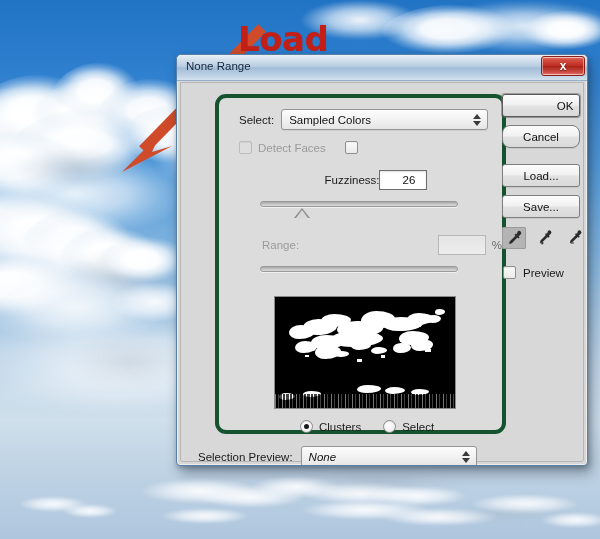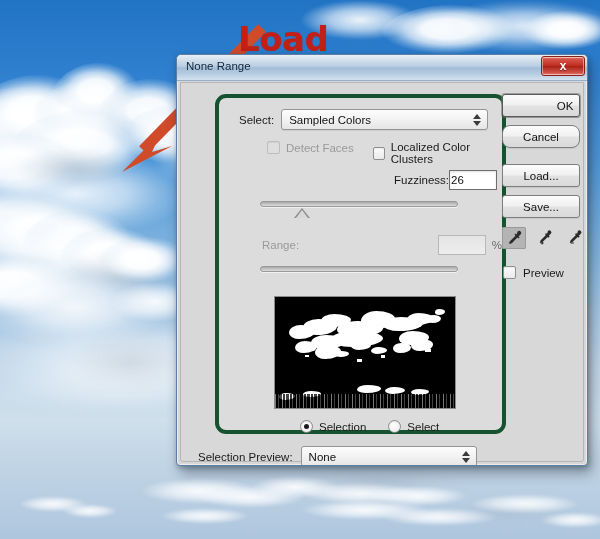--- a/index.html
+++ b/index.html
@@ -199,37 +199,37 @@
     border-radius: 2px;
     background: linear-gradient(to bottom,#fbfbfb,#eaeaea);
     display: inline-block; vertical-align: middle;
     box-shadow: 0 1px 1px rgba(0,0,0,0.06) inset;
     cursor: pointer;
   }
   .cb.disabled {
     border-color: #bdbdbd;
     background: #dedede;
   }
-  .cbrow { display: flex; align-items: center; gap: 6px; margin-left: 28px; }
+  .cbrow { display: flex; align-items: center; gap: 6px; }
 
   #detect-faces-row { position: absolute; left: 20px; top: 43px; }
   #localized-row { position: absolute; left: 126px; top: 43px; }
 
   
   #fuzziness-row {
     position: absolute; left: 43px; top: 72px;
     width: 228px;
-    display: flex; align-items: center; justify-content: flex-end; margin-left: 7px;
+    display: flex; align-items: center; justify-content: center;
   }
   #fuzziness-input {
     width: 48px; height: 20px;
     border: 1px solid #6e6e6e;
     background: #fff;
     font-size: 11.5px; color: #111;
-    text-align: left; padding-left: 1px;
+    text-align: left; padding-left: 22px;
     font-family: "Liberation Sans", sans-serif;
     line-height: 18px;
     box-shadow: 0 1px 2px rgba(0,0,0,0.12) inset;
   }
   .slider-track {
     position: absolute;
     height: 6px;
     border-radius: 3px;
     background: linear-gradient(to bottom,#a6a6a6 0%,#c2c2c2 45%,#dadada 100%);
     border: 1px solid #9a9a9a;
@@ -328,20 +328,21 @@
   }
   #selpreview-dropdown {
     position: relative;
     width: 176px; height: 21px;
     background: linear-gradient(to bottom,#fdfdfd 0%,#f2f2f2 50%,#e6e6e6 100%);
     border: 1px solid #959595;
     border-radius: 3px;
     display: flex; align-items: center;
     cursor: pointer;
     box-shadow: 0 1px 1px rgba(0,0,0,0.07);
+    font-style: italic;
   }
   #selpreview-dropdown .val {
     font-size: 11.5px; color: #111; padding-left: 7px;
     font-family: "Liberation Sans", sans-serif;
   }
 
   
   #button-column {
     position: absolute;
     left: 321px; top: 11px;
@@ -478,21 +479,20 @@
           </div>
         </div>
 
         <div id="detect-faces-row" class="cbrow">
           <span class="cb disabled"></span>
           <span class="lbl disabled">Detect Faces</span>
         </div>
 
         <div id="localized-row" class="cbrow">
           <span class="cb"></span>
-          <span class="lbl">Localized Color Clusters</span>
         </div>
 
         <div id="fuzziness-row">
           <span class="lbl">Fuzziness:</span>
           <div id="fuzziness-input">26</div>
         </div>
         <div id="fuzziness-slider" class="slider-track"></div>
         <div id="fuzziness-thumb" class="slider-thumb"></div>
 
         <div id="range-row">
@@ -534,21 +534,21 @@
             <div class="blob" style="left:28px; top:94px; width:18px; height:6px;"></div>
             <div class="blob" style="left:4px;  top:96px; width:16px; height:7px;"></div>
             <div class="blob" style="left:136px;top:92px; width:18px; height:6px;"></div>
             <div class="grain"></div>
           </div>
         </div>
 
         <div id="radio-row">
           <span class="rbrow">
             <span class="rb checked"></span>
-            <span class="lbl">Selection</span>
+            <span class="lbl">Clusters</span>
           </span>
           <span class="rbrow">
             <span class="rb"></span>
             <span class="lbl">Select</span>
           </span>
         </div>
       </div>
 
       <div id="selection-preview-row">
         <span class="lbl">Selection Preview:</span>

